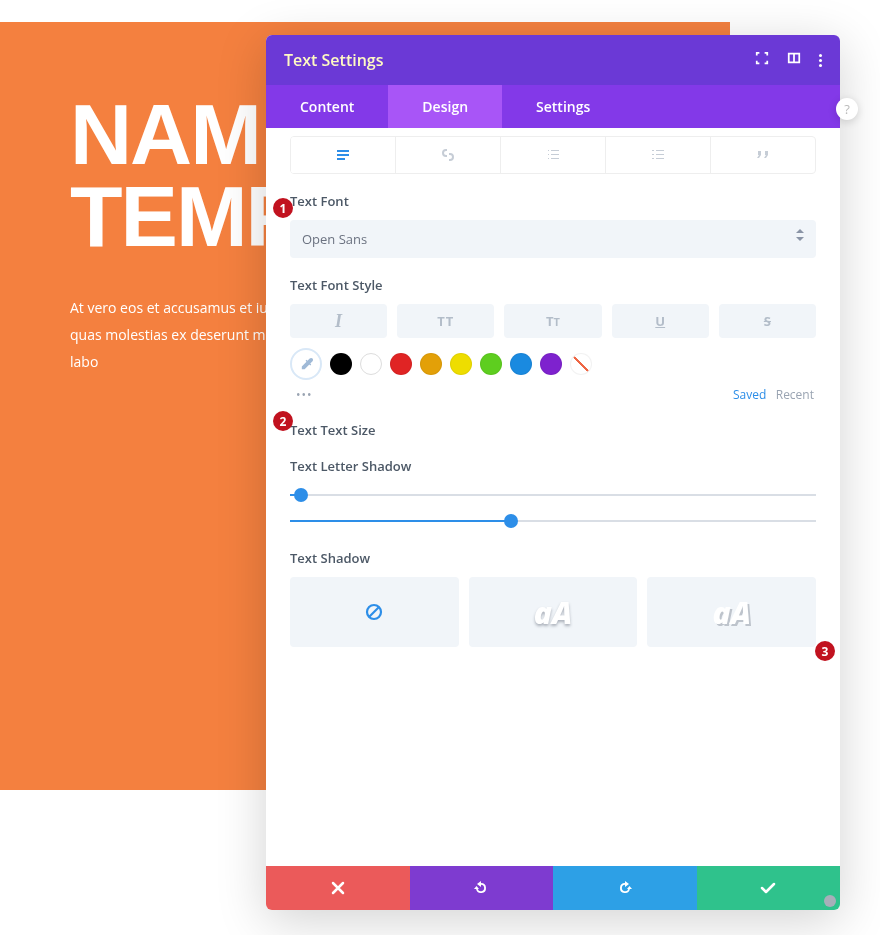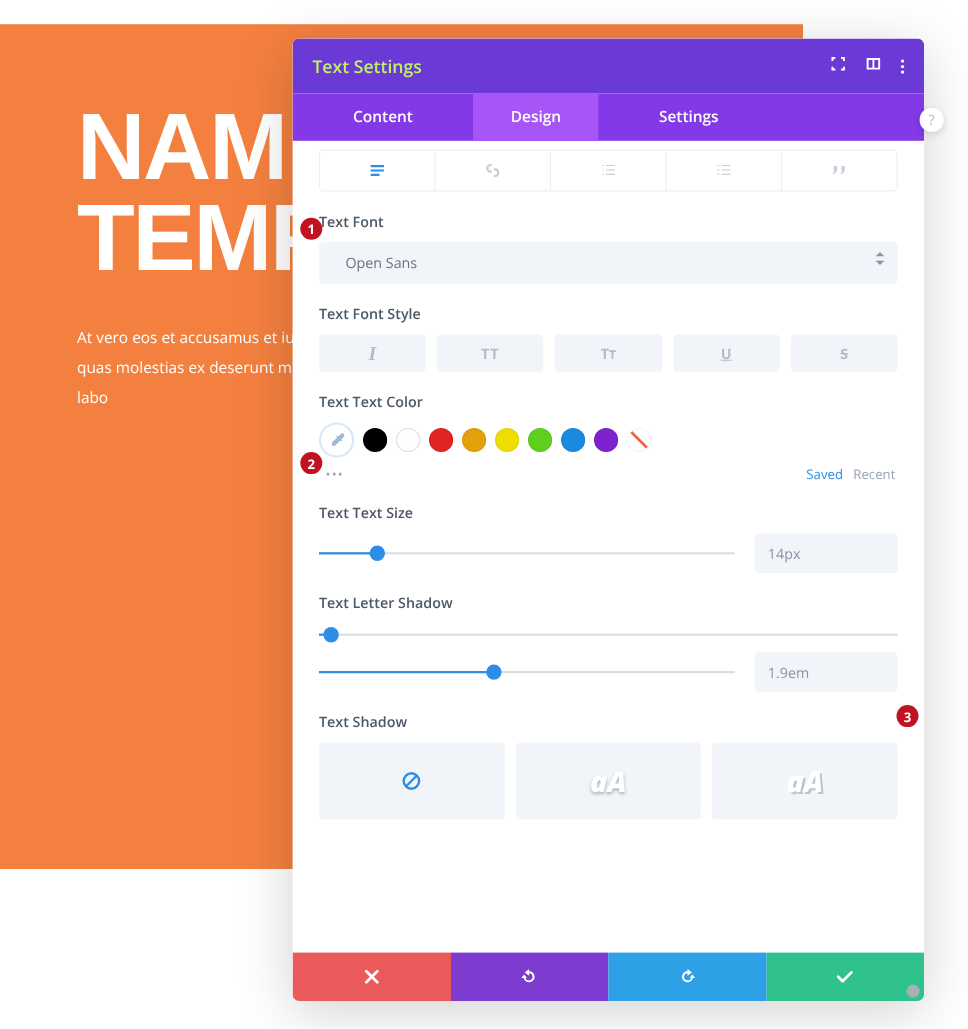--- a/index.html
+++ b/index.html
@@ -3,45 +3,45 @@
 <meta charset="utf-8">
 <style>
   * { box-sizing: border-box; margin: 0; padding: 0; }
   html, body { width: 880px; height: 935px; font-family: -apple-system, "Open Sans", Helvetica, Arial, sans-serif; background:#fff; overflow:hidden; position:relative; }
 
   .page-bg { position:absolute; left:0; top:22px; width:730px; height:768px; background:#f4803f; padding:72px 0 0 70px; color:#fff; }
   .hero-title { font-size:86px; font-weight:800; letter-spacing:-2px; line-height:0.95; font-family: Impact, "Arial Black", sans-serif; }
   .hero-para { font-size:14px; line-height:1.9; margin-top:38px; max-width:340px; }
 
   .panel { position:absolute; left:266px; top:35px; width:574px; height:875px; background:#fff; box-shadow:0 10px 50px rgba(0,0,0,.18); border-radius:6px; overflow:hidden; display:flex; flex-direction:column; font-size:13px; color:#333; }
-  .panel-header { background:#6b39d6; color:#bef264; padding:14px 18px; display:flex; align-items:center; }
+  .panel-header { background:#6b39d6; color:#fef9c3; padding:14px 18px; display:flex; align-items:center; }
   .panel-title { font-weight:600; font-size:16px; flex:1; }
   .header-icons { display:flex; gap:18px; align-items:center; }
   .header-icons svg { width:14px; height:14px; fill:#fff; }
   .kebab { display:flex; flex-direction:column; gap:2px; }
   .kebab span { width:3px; height:3px; border-radius:50%; background:#fff; display:block; }
 
   .tabs { background:#8339e8; display:flex; color:#fff; }
-  .tab { padding:12px 34px; font-size:14px; font-weight:600; cursor:pointer;margin-left:21px; }
+  .tab { padding:12px 34px; font-size:14px; font-weight:600; cursor:pointer; }
   .tab.active { background:#a855f7;text-align:center; }
 
   .help-badge { position:absolute; left:836px; top:98px; width:22px; height:22px; border-radius:50%; background:#fff; box-shadow:0 2px 8px rgba(0,0,0,.15); display:flex; align-items:center; justify-content:center; color:#bbb; font-size:13px; }
 
   .body { flex:1; overflow:auto; padding:0 24px 0 24px; position:relative; }
   .body::-webkit-scrollbar{width:4px;} .body::-webkit-scrollbar-thumb{background:#999;border-radius:2px;}
 
   .seg-row { display:flex; gap:0; margin:8px 0 14px; border:1px solid #eee; border-radius:4px; overflow:hidden; }
   .seg { flex:1; display:flex; align-items:center; justify-content:center; height:36px; color:#c6cdd6; border-right:1px solid #eee; }
   .seg:last-child{border-right:none;}
   .seg.active { color:#2d8ee8; background:#fff; box-shadow:inset 0 -2px 0 #fff; }
   .seg svg { width:16px; height:16px; fill:currentColor; }
 
   .field-label { font-weight:600; color:#4c5866; margin:18px 0 10px; font-size:13px; }
 
-  .select { background:#f1f5f9; border-radius:4px; padding:10px 24px; font-size:13px; color:#6b7280; position:relative; }
+  .select { background:#f1f5f9; border-radius:4px; padding:10px 12px; font-size:13px; color:#6b7280; position:relative; }
   .select::after { content:""; position:absolute; right:12px; top:50%; transform:translateY(-50%); width:0; height:0; border-left:4px solid transparent; border-right:4px solid transparent; border-top:4px solid #8a94a6; }
   .select::before { content:""; position:absolute; right:12px; top:50%; transform:translateY(-10px); width:0; height:0; border-left:4px solid transparent; border-right:4px solid transparent; border-bottom:4px solid #8a94a6; }
 
   .style-row { display:flex; gap:10px; }
   .style-btn { flex:1; height:34px; background:#f1f5f9; border-radius:4px; display:flex; align-items:center; justify-content:center; color:#b3bdc9; font-weight:700; cursor:pointer; }
 
   .color-area { margin-top:10px; }
   .swatches { display:flex; gap:8px; align-items:center; }
   .picker { width:32px; height:32px; border-radius:50%; border:2px solid #d9e8f7; display:flex; align-items:center; justify-content:center; color:#9fb9d6; position:relative; }
   .picker svg{width:15px;height:15px;fill:currentColor;}
@@ -53,21 +53,21 @@
   .color-meta .saved{color:#2d8ee8;}
 
   .slider-row { display:flex; align-items:center; gap:18px; margin-top:6px; }
   .slider { flex:1; position:relative; height:20px; }
   .track { position:absolute; left:0; right:0; top:50%; height:2px; background:#d9dee5; transform:translateY(-50%); }
   .fill { position:absolute; left:0; top:50%; height:2px; background:#2d8ee8; transform:translateY(-50%); }
   .thumb { position:absolute; top:50%; width:14px; height:14px; background:#2d8ee8; border-radius:50%; transform:translate(-50%,-50%); }
   .slider-val { width:130px; background:#f1f5f9; border-radius:4px; padding:9px 12px; font-size:13px; color:#8a94a6; }
 
   .shadow-grid { display:grid; grid-template-columns:repeat(3,1fr); gap:10px; margin-top:10px; }
-  .shadow-opt { height:70px; background:#f1f5f9; border-radius:4px; display:flex; align-items:center; justify-content:center; color:#fff; font-weight:800; font-size:26px; }
+  .shadow-opt { height:70px; background:#f1f5f9; border-radius:4px; display:flex; align-items:center; justify-content:center; color:#fff; font-weight:800; font-size:30px; }
   .shadow-opt .aA { text-shadow:0 2px 3px rgba(40,50,70,.35); font-style:italic; }
   .shadow-opt.s2 .aA { text-shadow:2px 2px 0 rgba(40,50,70,.25); }
   .shadow-opt svg { width:20px; height:20px; stroke:#2d8ee8; fill:none; stroke-width:2.2; }
 
   .footer { display:flex; height:44px; }
   .fbtn { flex:1; display:flex; align-items:center; justify-content:center; color:#fff; cursor:pointer; }
   .fbtn svg{width:16px;height:16px;fill:#fff;}
   .f-red{background:#eb5a5a;} .f-purple{background:#7e3bd0;} .f-blue{background:#2da0e6;} .f-green{background:#2fc28c;}
 
   .badge-num { position:absolute; width:20px; height:20px; border-radius:50%; background:#c1121f; color:#fff; font-size:12px; font-weight:700; display:flex; align-items:center; justify-content:center; z-index:30; }
@@ -154,66 +154,56 @@
           <span>T<span style="font-size:11px">T</span></span>
         </div>
       <div class="style-btn">
           <span style="text-decoration:underline">U</span>
         </div>
       <div class="style-btn">
           <span style="text-decoration:line-through">S</span>
         </div>
     </div>
 
-    <div class="field-label">Text Text Color</div>
     <div class="color-area">
       <div class="swatches">
         <div class="picker">
             <svg viewBox="0 0 16 16">
               <path d="M13 1a2 2 0 012 2c0 .5-.2 1-.6 1.4L12 7l1 1-1 1-1-1-5 5H3v-3l5-5-1-1 1-1 1 1 2.4-2.4c.4-.4.9-.6 1.6-.6z"></path>
             </svg>
           </div>
         <div id="swatch-list" style="display:contents"><div class="sw" style="background: rgb(0, 0, 0);"></div><div class="sw" style="background: rgb(255, 255, 255); border: 1px solid rgb(221, 221, 221);"></div><div class="sw" style="background: rgb(224, 36, 36);"></div><div class="sw" style="background: rgb(227, 160, 8);"></div><div class="sw" style="background: rgb(238, 221, 0);"></div><div class="sw" style="background: rgb(94, 206, 31);"></div><div class="sw" style="background: rgb(26, 138, 224);"></div><div class="sw" style="background: rgb(126, 34, 206);"></div></div>
         <div class="sw none"></div>
       </div>
       <div class="color-meta">
         <span class="dots">•••</span>
         <span>
           <span class="saved">Saved</span>&nbsp;&nbsp;
           <span>Recent</span>
         </span>
       </div>
     </div>
 
     <div class="field-label">Text Text Size</div>
-    <div class="slider-row">
-      <div class="slider">
-        <div class="track"></div>
-          <div class="fill" id="fill-size" style="width: 14%;"></div>
-          <div class="thumb" id="thumb-size" style="left: 14%;"></div>
-      </div>
-      <div class="slider-val">14px</div>
-    </div>
 
     <div class="field-label">Text Letter Shadow</div>
     <div class="slider-row">
       <div class="slider">
         <div class="track"></div>
           <div class="fill" id="fill-spacing" style="width: 2%;"></div>
           <div class="thumb" id="thumb-spacing" style="left: 2%;"></div>
       </div>
     </div>
 
     <div class="slider-row">
       <div class="slider">
         <div class="track"></div>
           <div class="fill" id="fill-lh" style="width: 42%;"></div>
           <div class="thumb" id="thumb-lh" style="left: 42%;"></div>
       </div>
-      <div class="slider-val">1.9em</div>
     </div>
 
     <div class="field-label">Text Shadow</div>
     <div class="shadow-grid">
       <div class="shadow-opt">
           <svg viewBox="0 0 20 20">
             <circle cx="10" cy="10" r="7"></circle>
             <line x1="5" y1="15" x2="15" y2="5"></line>
           </svg>
         </div>

